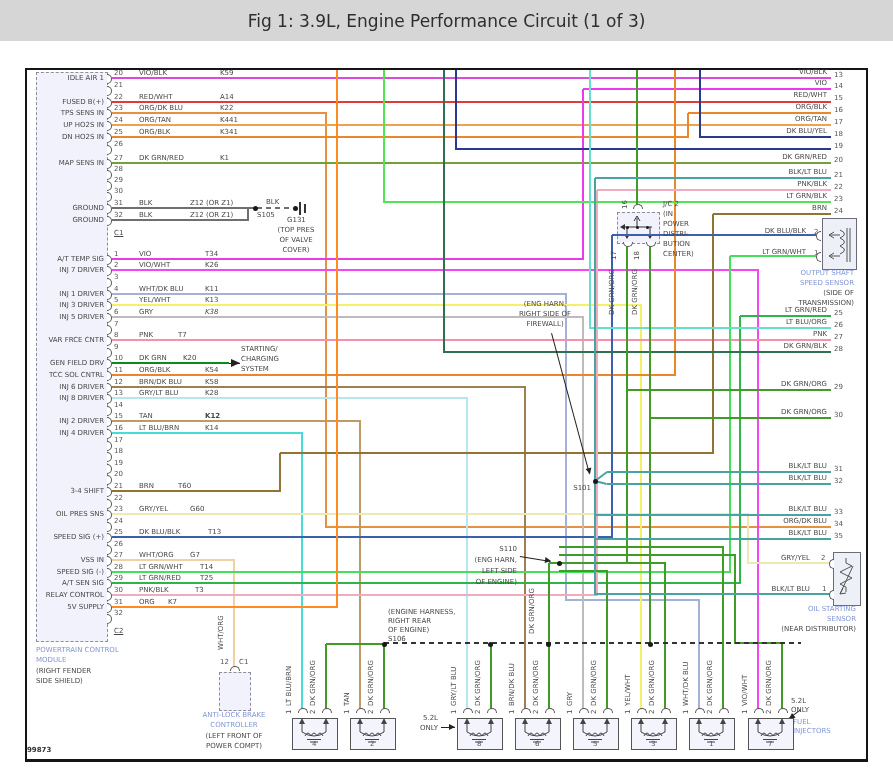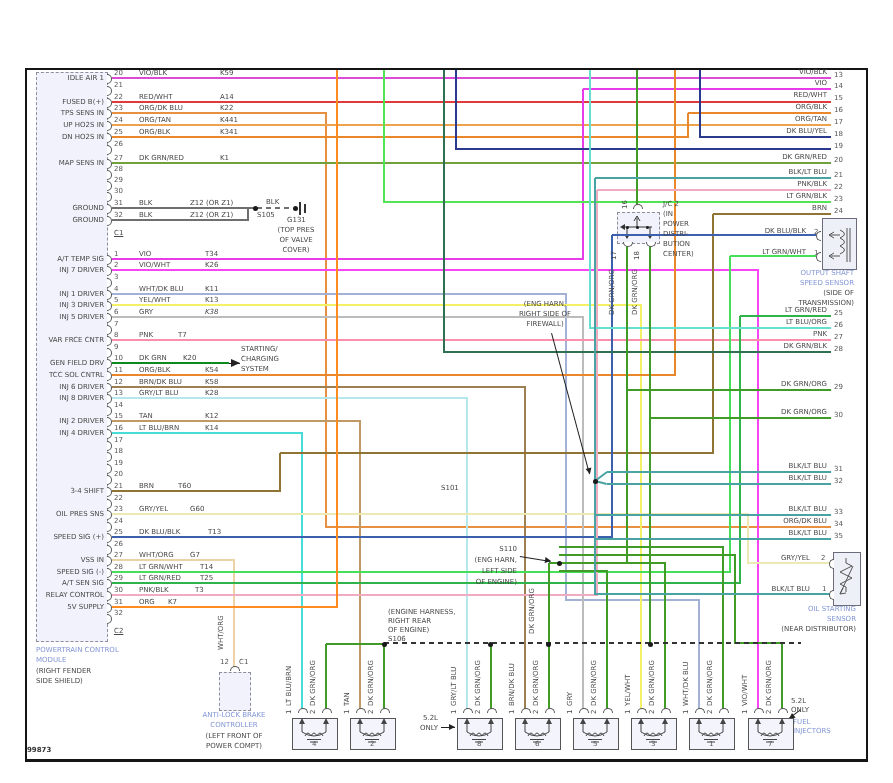--- a/index.html
+++ b/index.html
@@ -29,20 +29,23 @@
         border-radius:8px 0 0 8px;background:#fff;}
   .aline{position:absolute;height:1px;background:#222;}
   .ahead{position:absolute;width:0;height:0;border-left:6px solid #222;
          border-top:3px solid transparent;border-bottom:3px solid transparent;}
   svg{position:absolute;overflow:visible;}
 </style>
 </head>
 <body>
 
 <div id="stage">
+  <div class="header">
+    <span>Fig 1: 3.9L, Engine Performance Circuit (1 of 3)</span>
+  </div>
   <div class="frame"></div>
   <div class="box" style="left:36px;top:72px;width:70px;height:568px;"></div>
   <div class="box" style="left:617px;top:212px;width:41px;height:30px;"></div>
   <div class="box" style="left:219px;top:672px;width:30px;height:37px;"></div>
   <div class="sbox" style="left:822px;top:218px;width:33px;height:50px;"></div>
   <div class="sbox" style="left:833px;top:552px;width:26px;height:52px;"></div>
 
   <svg style="left:822px;top:218px;" width="33" height="50" viewBox="0 0 33 50">
     <path d="M18,12 q9,4 0,8 q9,4 0,8 q9,4 0,8" stroke="#555" fill="none"></path>
     <path d="M25,10 V44 M28,10 V44" stroke="#555" fill="none"></path>
@@ -296,21 +299,21 @@
     <div class="t num" style="top: 389px; left: 114px;">13</div>
     <div class="t" style="top: 394px; left: -46px; width: 150px; text-align: right;">INJ 8 DRIVER</div>
     <div class="t" style="top: 389px; left: 139px;">GRY/LT BLU</div>
     <div class="t" style="top: 389px; left: 205px;">K28</div>
     <div class="arcP" style="left: 107px; top: 406px;"></div>
     <div class="t num" style="top: 401px; left: 114px;">14</div>
     <div class="arcP" style="left: 107px; top: 417px;"></div>
     <div class="t num" style="top: 412px; left: 114px;">15</div>
     <div class="t" style="top: 417px; left: -46px; width: 150px; text-align: right;">INJ 2 DRIVER</div>
     <div class="t" style="top: 412px; left: 139px;">TAN</div>
-    <div class="t" style="top: 412px; left: 205px;">K12</div>
+    <div class="t" style="top: 412px; left: 205px; font-weight: bold;">K12</div>
     <div class="arcP" style="left: 107px; top: 429px;"></div>
     <div class="t num" style="top: 424px; left: 114px;">16</div>
     <div class="t" style="top: 429px; left: -46px; width: 150px; text-align: right;">INJ 4 DRIVER</div>
     <div class="t" style="top: 424px; left: 139px;">LT BLU/BRN</div>
     <div class="t" style="top: 424px; left: 205px;">K14</div>
     <div class="arcP" style="left: 107px; top: 441px;"></div>
     <div class="t num" style="top: 436px; left: 114px;">17</div>
     <div class="arcP" style="left: 107px; top: 452px;"></div>
     <div class="t num" style="top: 447px; left: 114px;">18</div>
     <div class="arcP" style="left: 107px; top: 464px;"></div>
@@ -421,21 +424,21 @@
     <div class="t" style="top: 216px; left: 287px;">G131</div>
     <div class="t" style="top: 226px; left: 221px; width: 150px; text-align: center;">(TOP PRES</div>
     <div class="t" style="top: 236px; left: 221px; width: 150px; text-align: center;">OF VALVE</div>
     <div class="t" style="top: 246px; left: 221px; width: 150px; text-align: center;">COVER)</div>
     <div class="t" style="top: 345px; left: 241px;">STARTING/</div>
     <div class="t" style="top: 355px; left: 241px;">CHARGING</div>
     <div class="t" style="top: 365px; left: 241px;">SYSTEM</div>
     <div class="t" style="top: 300px; left: 470px; width: 150px; text-align: center;">(ENG HARN,</div>
     <div class="t" style="top: 310px; left: 470px; width: 150px; text-align: center;">RIGHT SIDE OF</div>
     <div class="t" style="top: 320px; left: 470px; width: 150px; text-align: center;">FIREWALL)</div>
-    <div class="t" style="top: 484px; left: 441px; width: 150px; ">S101</div>
+    <div class="t" style="top: 484px; left: 441px; width: 150px; text-align: right;">S101</div>
     <div class="t" style="top: 545px; left: 367px; width: 150px; text-align: right;">S110</div>
     <div class="t" style="top: 556px; left: 367px; width: 150px; text-align: right;">(ENG HARN,</div>
     <div class="t" style="top: 567px; left: 367px; width: 150px; text-align: right;">LEFT SIDE</div>
     <div class="t" style="top: 578px; left: 367px; width: 150px; text-align: right;">OF ENGINE)</div>
     <div class="t" style="top: 608px; left: 388px;">(ENGINE HARNESS,</div>
     <div class="t" style="top: 617px; left: 388px;">RIGHT REAR</div>
     <div class="t" style="top: 626px; left: 388px;">OF ENGINE)</div>
     <div class="t" style="top: 635px; left: 388px;">S106</div>
     <div class="t" style="top: 714px; left: 288px; width: 150px; text-align: right;">5.2L</div>
     <div class="t" style="top: 724px; left: 288px; width: 150px; text-align: right;">ONLY</div>

